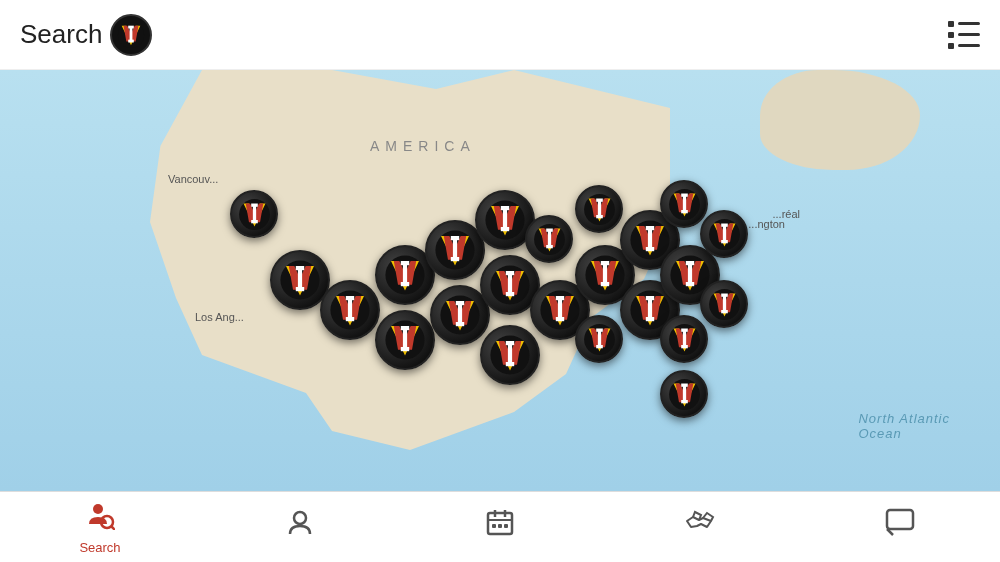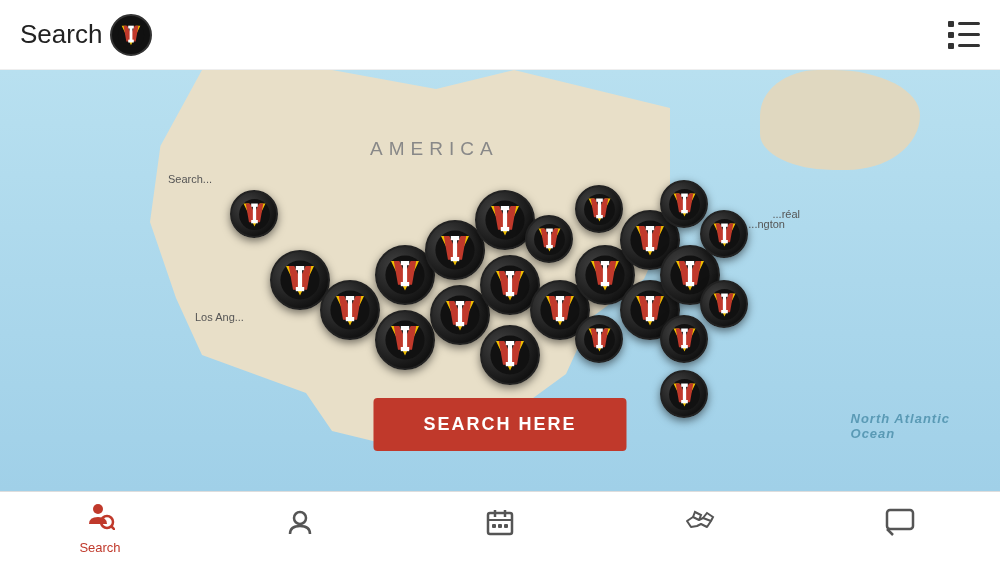--- a/index.html
+++ b/index.html
@@ -105,29 +105,29 @@
       right: 80px;
       width: 160px;
       height: 100px;
       border-radius: 40% 60% 50% 50% / 50% 50% 60% 40%;
     }
     .water-label {
       position: absolute;
       color: #5a9ab5;
       font-size: 13px;
       font-style: italic;
-      font-weight: 700;
+      font-weight: 400;
       letter-spacing: 1px;
     }
     .america-label {
       position: absolute;
       top: 68px;
       left: 370px;
       color: #888;
-      font-size: 19px;
+      font-size: 14px;
       letter-spacing: 6px;
       font-weight: 400;
       text-transform: uppercase;
     }
     .city-label {
       position: absolute;
       color: #555;
       font-size: 11px;
     }
 
@@ -249,21 +249,21 @@
 
 <div id="map-container">
   <div class="map-bg"></div>
 
   <div class="land-na"></div>
   <div class="land-greenland"></div>
 
   <div class="america-label">AMERICA</div>
   <div class="water-label" style="bottom:50px;right:50px;">North Atlantic<br>Ocean</div>
   <div class="city-label" style="top:210px;left:195px;margin-top:31px;">Los Ang...</div>
-  <div class="city-label" style="top:103px;left:168px;">Search...</div>
+  <div class="city-label" style="top:103px;left:168px;">Vancouv...</div>
   <div class="city-label" style="top:138px;right:200px;">...réal</div>
   <div class="city-label" style="top:148px;right:215px;">...ngton</div>
 
   <div class="pin-cluster" id="pin-cluster-container">
 
   <div class="map-pin small" style="left: 10px; top: 20px;">
       <svg viewBox="0 0 30 30" width="75%" height="75%">
         <circle cx="15" cy="15" r="14" fill="#111"></circle>
         <polygon points="5,5 10,5 15,18 20,5 25,5 15,26" fill="#f0c000"></polygon>
         <polygon points="7,5 11,5 15,14 19,5 23,5 20,22 17,22 15,16 13,22 10,22" fill="#c0392b"></polygon>
@@ -487,21 +487,20 @@
         <circle cx="15" cy="15" r="14" fill="#111"></circle>
         <polygon points="5,5 10,5 15,18 20,5 25,5 15,26" fill="#f0c000"></polygon>
         <polygon points="7,5 11,5 15,14 19,5 23,5 20,22 17,22 15,16 13,22 10,22" fill="#c0392b"></polygon>
         <rect x="12" y="5" width="6" height="3" fill="white"></rect>
         <rect x="12" y="20" width="6" height="3" fill="white"></rect>
         <rect x="13.5" y="7" width="3" height="14" fill="white"></rect>
       </svg>
     </div>
     </div>
 
-  <button id="search-here-btn">SEARCH HERE</button>
 </div>
 
 <div id="bottom-nav">
 
   <div class="nav-item">
     <span class="nav-icon active">
       <svg width="30" height="30" viewBox="0 0 30 30">
         <circle cx="13" cy="9" r="5" fill="#c0392b"></circle>
         <path d="M4 24 Q4 17 13 17 Q22 17 22 24" fill="#c0392b"></path>
         <circle cx="22" cy="22" r="6" fill="none" stroke="#c0392b" stroke-width="2.5"></circle>

